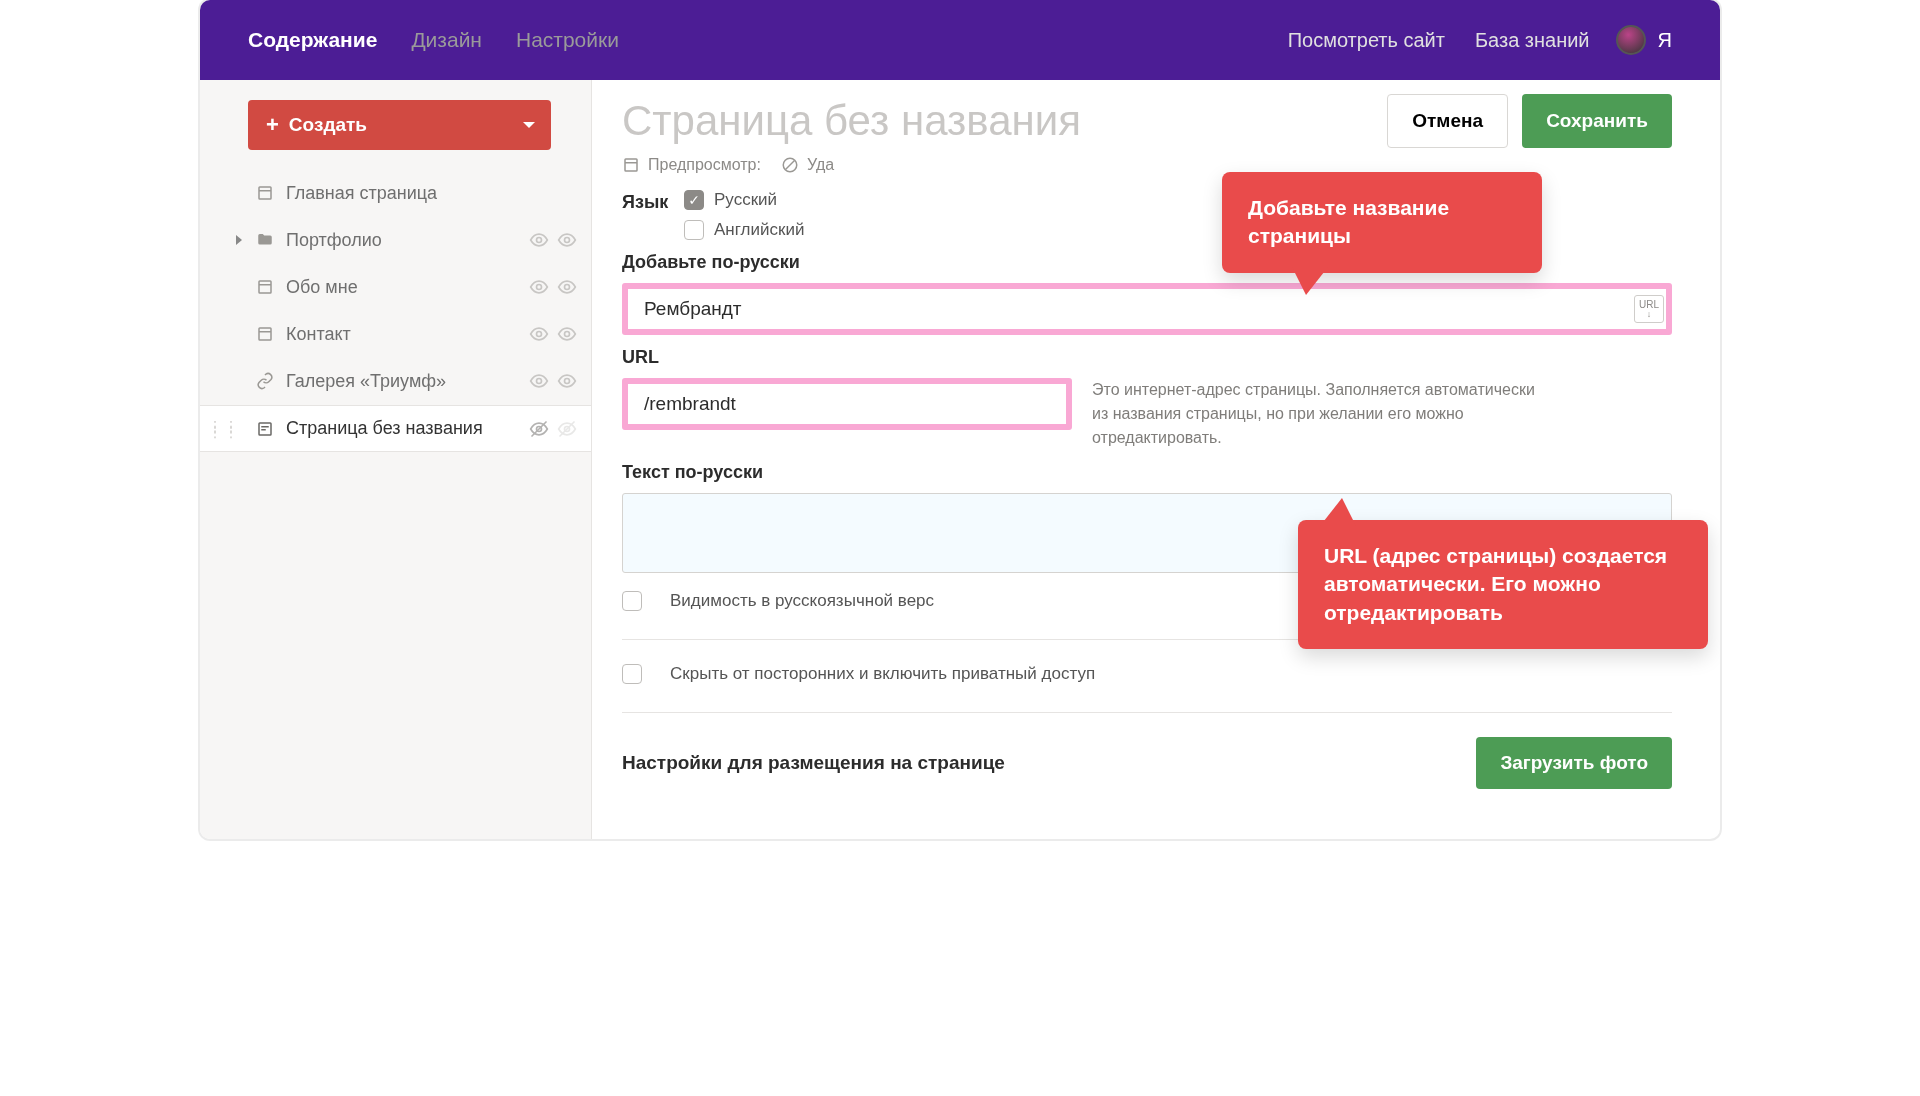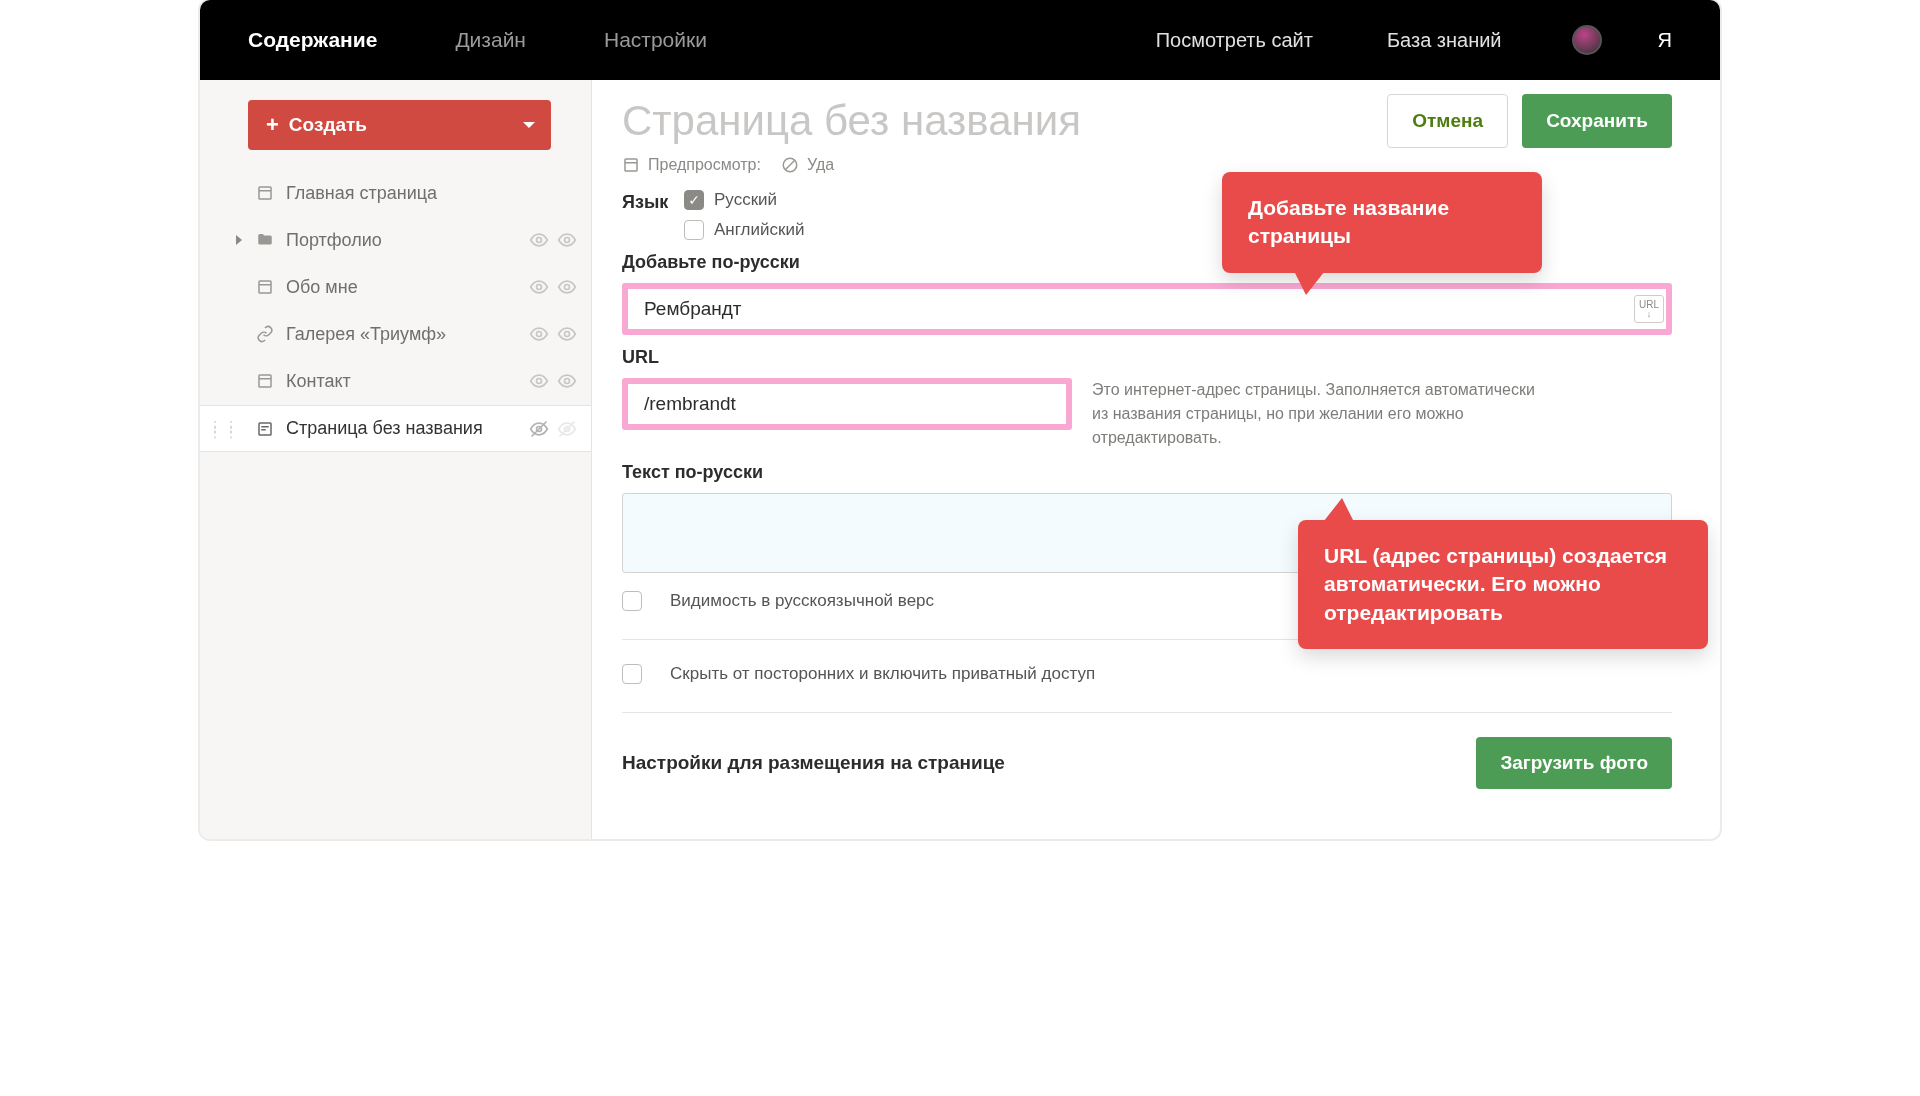--- a/index.html
+++ b/index.html
@@ -9,27 +9,26 @@
   height: 839px;
   margin: 0 auto;
   background: #fff;
   position: relative;
   overflow: hidden;
   border-radius: 10px;
   box-shadow: 0 0 0 2px rgba(0,0,0,0.08);
 }
 .topbar {
   height: 80px;
-  background: #000000;
+  background: #4c1d95;
   color: #fff;
   display: flex;
   align-items: center;
   padding: 8px 48px;
   position: relative;
-  gap: 44px;
 }
 .topbar .nav-item {
   font-size: 21px;
   font-weight: 400;
   color: #9a9a9a;
   margin-right: 34px;
   cursor: pointer;
 }
 .topbar .nav-item.active { color: #fff; font-weight: 600; }
 .topbar .spacer { flex: 1; }
@@ -102,21 +101,21 @@
   padding: 14px 48px 40px 30px;
   overflow: auto;
   position: relative;
 }
 .head-row { display: flex; align-items: center; margin-bottom: 8px; }
 .page-title { font-size: 42px; font-weight: 400; color: #c9c7c5; flex: 1; }
 .btn {
   height: 54px; padding: 0 24px; border-radius: 4px; font-size: 19px; font-weight: 600;
   display: inline-flex; align-items: center; justify-content: center; cursor: pointer;
 }
-.btn-cancel { background: #fff; color: #4d7c0f; border: 1px solid #d9d7d4; margin-right: 14px; text-align: right; }
+.btn-cancel { background: #fff; color: #000000; border: 1px solid #d9d7d4; margin-right: 14px; text-align: right; }
 .btn-save { background: #4d9c55; color: #fff; min-width: 150px; }
 
 .tool-row { display: flex; align-items: center; gap: 20px; color: #8c8a87; font-size: 16px; margin-bottom: 16px; }
 .tool-row .tool { display: inline-flex; align-items: center; gap: 8px; cursor: pointer; }
 .tool-row svg { width: 18px; height: 18px; }
 
 .field-row { display: flex; align-items: flex-start; margin-bottom: 12px; }
 .field-label { font-size: 18px; font-weight: 700; color: #2c2c2c; width: 62px; padding-top: 2px; }
 .lang-group { display: flex; flex-direction: column; gap: 10px; }
 .chk { display: inline-flex; align-items: center; gap: 10px; font-size: 17px; color: #555; cursor: pointer; }
@@ -240,44 +239,44 @@
               </svg>
               <svg viewBox="0 0 24 24" fill="none" stroke="#9a9894" stroke-width="2">
                 <path d="M2 12s4-7 10-7 10 7 10 7-4 7-10 7S2 12 2 12z"></path>
                 <circle cx="12" cy="12" r="3"></circle>
               </svg>
             </span>
         </div>
         <div class="side-item">
           <span class="icon">
               <svg viewBox="0 0 24 24" fill="none" stroke="#9a9894" stroke-width="2">
+                <rect x="4" y="4" width="16" height="16" rx="1"></rect>
+                <line x1="4" y1="9" x2="20" y2="9"></line>
+              </svg>
+            </span>
+          <span class="label">Контакт</span>
+          <span class="vis">
+              <svg viewBox="0 0 24 24" fill="none" stroke="#9a9894" stroke-width="2">
+                <path d="M2 12s4-7 10-7 10 7 10 7-4 7-10 7S2 12 2 12z"></path>
+                <circle cx="12" cy="12" r="3"></circle>
+              </svg>
+              <svg viewBox="0 0 24 24" fill="none" stroke="#9a9894" stroke-width="2">
+                <path d="M2 12s4-7 10-7 10 7 10 7-4 7-10 7S2 12 2 12z"></path>
+                <circle cx="12" cy="12" r="3"></circle>
+              </svg>
+            </span>
+        </div>
+        <div class="side-item">
+          <span class="icon">
+              <svg viewBox="0 0 24 24" fill="none" stroke="#9a9894" stroke-width="2">
                 <path d="M10 13a5 5 0 007 0l3-3a5 5 0 00-7-7l-1 1"></path>
                 <path d="M14 11a5 5 0 00-7 0l-3 3a5 5 0 007 7l1-1"></path>
               </svg>
             </span>
           <span class="label">Галерея «Триумф»</span>
-          <span class="vis">
-              <svg viewBox="0 0 24 24" fill="none" stroke="#9a9894" stroke-width="2">
-                <path d="M2 12s4-7 10-7 10 7 10 7-4 7-10 7S2 12 2 12z"></path>
-                <circle cx="12" cy="12" r="3"></circle>
-              </svg>
-              <svg viewBox="0 0 24 24" fill="none" stroke="#9a9894" stroke-width="2">
-                <path d="M2 12s4-7 10-7 10 7 10 7-4 7-10 7S2 12 2 12z"></path>
-                <circle cx="12" cy="12" r="3"></circle>
-              </svg>
-            </span>
-        </div>
-        <div class="side-item">
-          <span class="icon">
-              <svg viewBox="0 0 24 24" fill="none" stroke="#9a9894" stroke-width="2">
-                <rect x="4" y="4" width="16" height="16" rx="1"></rect>
-                <line x1="4" y1="9" x2="20" y2="9"></line>
-              </svg>
-            </span>
-          <span class="label">Контакт</span>
           <span class="vis">
               <svg viewBox="0 0 24 24" fill="none" stroke="#9a9894" stroke-width="2">
                 <path d="M2 12s4-7 10-7 10 7 10 7-4 7-10 7S2 12 2 12z"></path>
                 <circle cx="12" cy="12" r="3"></circle>
               </svg>
               <svg viewBox="0 0 24 24" fill="none" stroke="#9a9894" stroke-width="2">
                 <path d="M2 12s4-7 10-7 10 7 10 7-4 7-10 7S2 12 2 12z"></path>
                 <circle cx="12" cy="12" r="3"></circle>
               </svg>
             </span>

